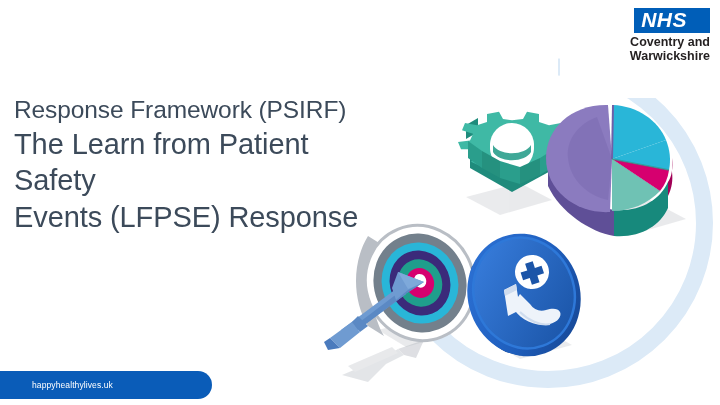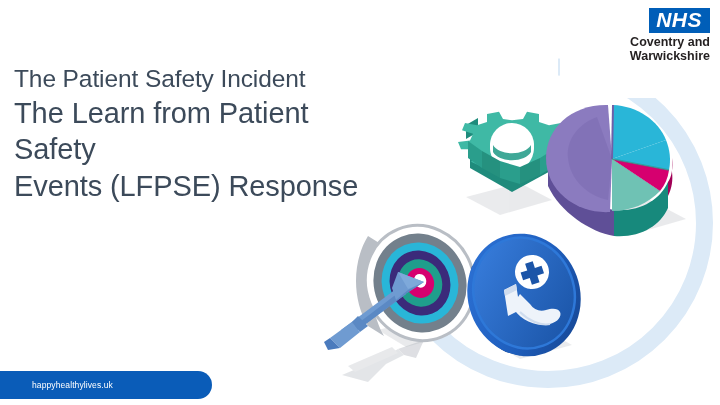--- a/index.html
+++ b/index.html
@@ -56,21 +56,21 @@
     text-align: right;
   }
   .nhs-box {
     display: inline-block;
     background: #005eb8;
     color: #ffffff;
     font-weight: bold;
     font-style: italic;
     font-size: 21px;
     letter-spacing: 0.5px;
-    padding: 1px 8px 2px 7px;
+    padding: 1px 23px 2px 7px;
     line-height: 1.05;
     font-family: "Liberation Sans", sans-serif;
   }
   .nhs-sub {
     color: #231f20;
     font-weight: bold;
     font-size: 12.5px;
     line-height: 1.08;
     margin-top: 3px;
     text-align: right;
@@ -299,21 +299,22 @@
   </svg>
 
   <div class="nhs-logo">
     <div class="nhs-box">NHS</div>
     <div class="nhs-sub">Coventry and
 Warwickshire</div>
   </div>
 
   <div class="text-block">
     <div class="title-main">
-      <span>The Patient Safety Incident</span><br>
+      <br>
+      <span>Response Framework (PSIRF)</span>
     </div>
     <div class="title-second">
       <span>The Learn from Patient Safety</span><br>
       <span>Events (LFPSE) Response</span>
     </div>
   </div>
 
   <div class="footer-bar">
     <span class="footer-text">happyhealthylives.uk</span>
   </div>

